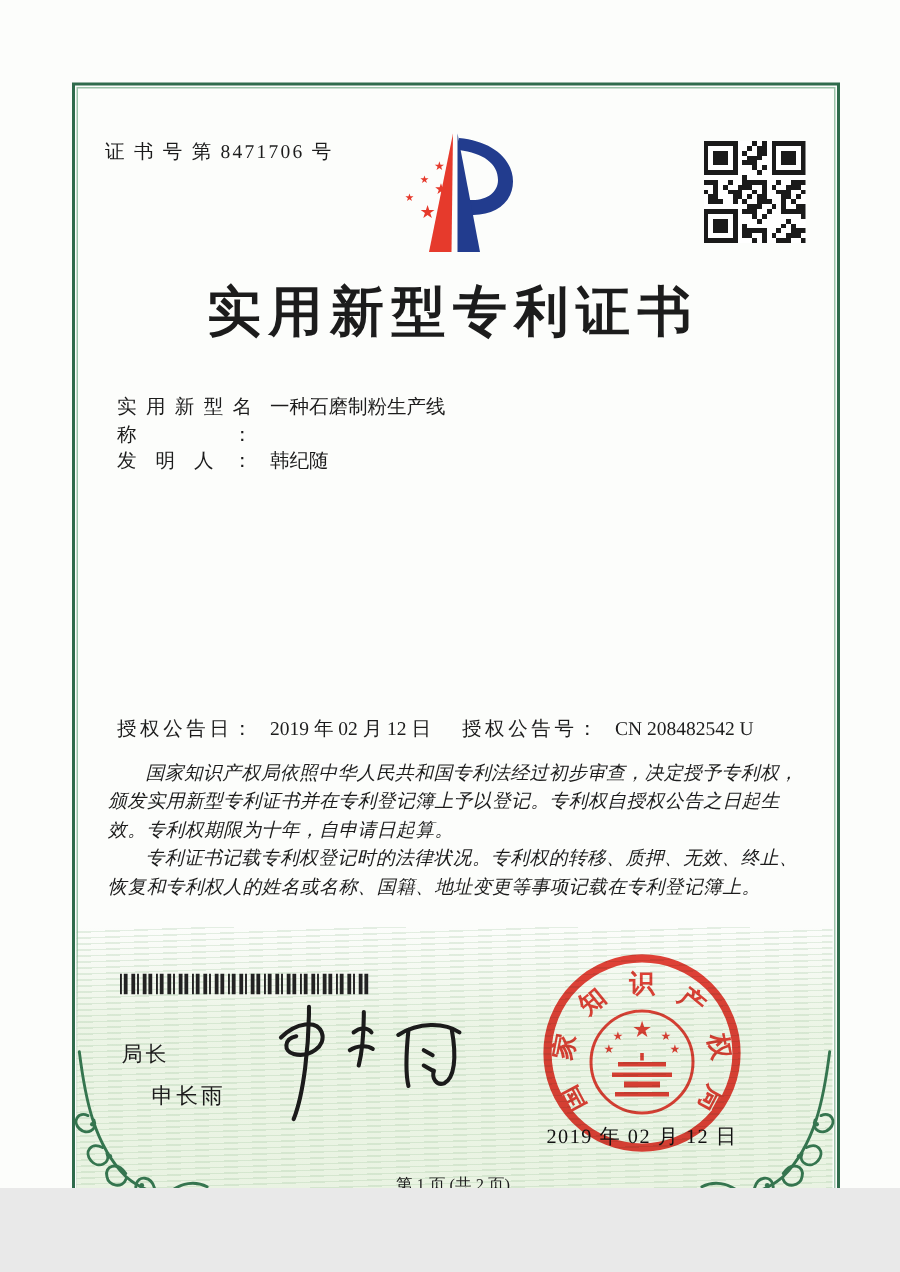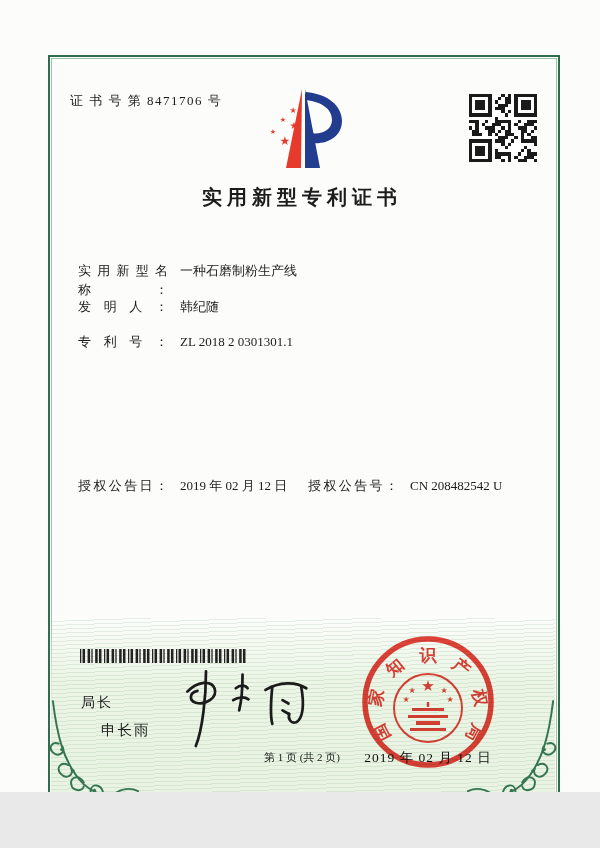--- a/index.html
+++ b/index.html
@@ -22,21 +22,21 @@
     background:
       repeating-linear-gradient(178deg, rgba(128,178,128,0) 0 3px, rgba(128,178,128,.20) 3px 4px),
       linear-gradient(180deg, rgba(233,243,226,0) 0, rgba(233,243,226,.85) 35%, #e9f3e2 100%);
     z-index:1;
   }
   .cert-no{position:absolute;left:70px;top:92px;font-size:13px;letter-spacing:1.5px;z-index:3;}
   .logo{position:absolute;left:256px;top:84px;width:96px;height:86px;z-index:3;}
   .qr{position:absolute;left:469px;top:94px;width:68px;height:68px;z-index:3;}
   .title{
     position:absolute;left:48px;top:184px;width:508px;text-align:center;
-    font-size:20px;font-weight:600;letter-spacing:5px;z-index:3;
+    font-size:36px;font-weight:600;letter-spacing:5px;z-index:3;
   }
   .frow{position:absolute;left:78px;width:452px;font-size:13px;line-height:19px;z-index:3;}
   .flabel{
     display:inline-block;width:90px;vertical-align:top;
     text-align:justify;text-align-last:justify;text-justify:inter-character;
   }
   .fval{display:inline-block;margin-left:12px;vertical-align:top;max-width:340px;}
   .pair2{position:absolute;left:230px;top:0;white-space:nowrap;}
   .body-text{
     position:absolute;left:72px;top:506px;width:470px;z-index:3;
@@ -44,21 +44,21 @@
   }
   .body-text p{margin:0;text-indent:2em;}
   .barcode{position:absolute;left:80px;top:649px;width:168px;height:14px;z-index:3;}
   .director-title{position:absolute;left:81px;top:694px;font-size:14px;letter-spacing:2px;z-index:3;}
   .director-name{position:absolute;left:81px;top:721px;font-size:14.5px;letter-spacing:2px;z-index:3;margin-left:20px;}
   .signature{position:absolute;left:155px;top:662px;width:170px;height:95px;z-index:4;}
   .seal{position:absolute;left:359px;top:633px;width:138px;height:138px;z-index:4;
         mix-blend-mode:multiply;opacity:.95;}
   .seal-date{position:absolute;left:352px;top:749px;width:152px;text-align:center;
              font-size:13.5px;letter-spacing:1px;color:#111;z-index:5;}
-  .page-no{position:absolute;left:48px;top:750px;width:508px;text-align:center;
+  .page-no{position:absolute;left:48px;top:782px;width:508px;text-align:center;
            font-size:11px;z-index:3;}
   .back-note{position:absolute;left:0;top:817px;width:600px;text-align:center;
              font-size:12.5px;font-style:italic;color:#0369a1;z-index:3;}
   .ornament{position:absolute;width:92px;height:102px;z-index:2;}
   .ornament.left{left:49px;top:699px;}
   .ornament.right{left:465px;top:699px;transform:scaleX(-1);}
 </style>
 </head>
 <body>
 
@@ -244,30 +244,31 @@
     </svg>
 
   <div class="title">实用新型专利证书</div>
 
   <div class="frow" style="top:297px">
     <span class="flabel">发明人：</span><span class="fval">韩纪随</span>
   </div>
   <div class="frow" style="top:261px">
     <span class="flabel">实用新型名称：</span><span class="fval">一种石磨制粉生产线</span>
   </div>
-  <div class="frow" style="top:332px">
-    <span class="flabel">专利号：</span><span class="fval">ZL 2018 2 0301301.1</span>
-  </div>
   <div class="frow" style="top:476px">
     <span class="flabel">授权公告日：</span><span class="fval">2019 年 02 月 12 日</span>
     <span class="pair2">
       <span class="flabel">授权公告号：</span><span class="fval">CN 208482542 U</span>
     </span>
   </div>
 
+  <div class="body-text">
+    <p>国家知识产权局依照中华人民共和国专利法经过初步审查，决定授予专利权，颁发实用新型专利证书并在专利登记簿上予以登记。专利权自授权公告之日起生效。专利权期限为十年，自申请日起算。</p>
+    <p>专利证书记载专利权登记时的法律状况。专利权的转移、质押、无效、终止、恢复和专利权人的姓名或名称、国籍、地址变更等事项记载在专利登记簿上。</p>
+  </div>
 
   <svg id="barcode" class="barcode" preserveAspectRatio="none" viewBox="0 0 133 16">
       <rect x="0" y="0" width="1" height="16" fill="#222"></rect>
       <rect x="2" y="0" width="2" height="16" fill="#222"></rect>
       <rect x="6" y="0" width="2" height="16" fill="#222"></rect>
       <rect x="9" y="0" width="1" height="16" fill="#222"></rect>
       <rect x="12" y="0" width="2" height="16" fill="#222"></rect>
       <rect x="15" y="0" width="2" height="16" fill="#222"></rect>
       <rect x="19" y="0" width="1" height="16" fill="#222"></rect>
       <rect x="21" y="0" width="2" height="16" fill="#222"></rect>

